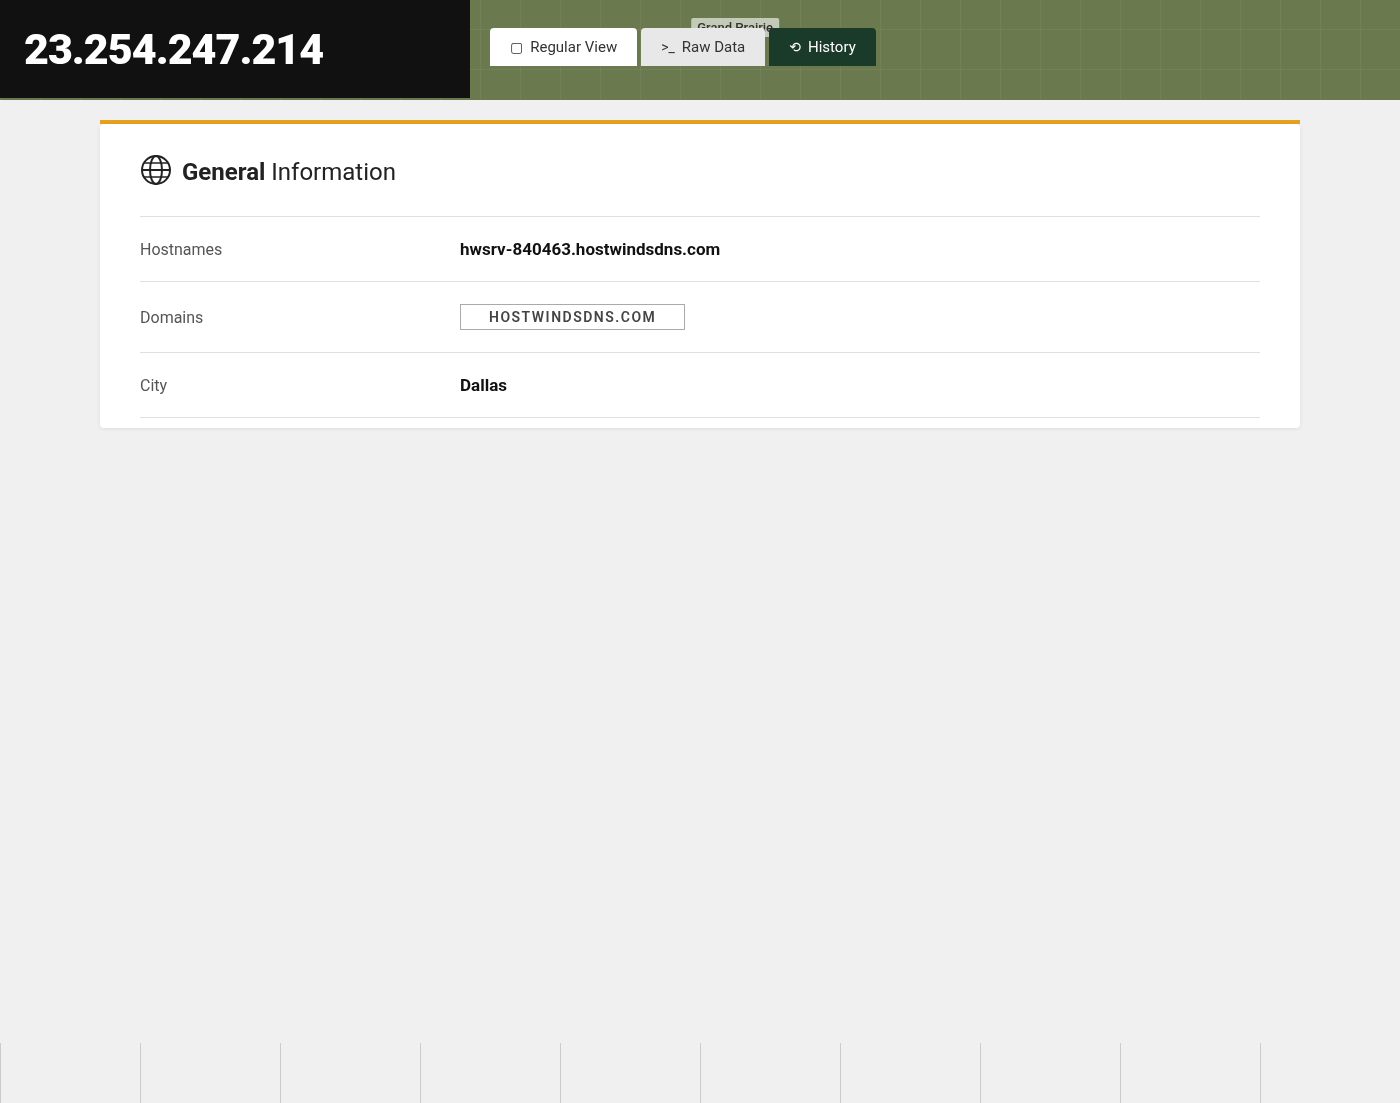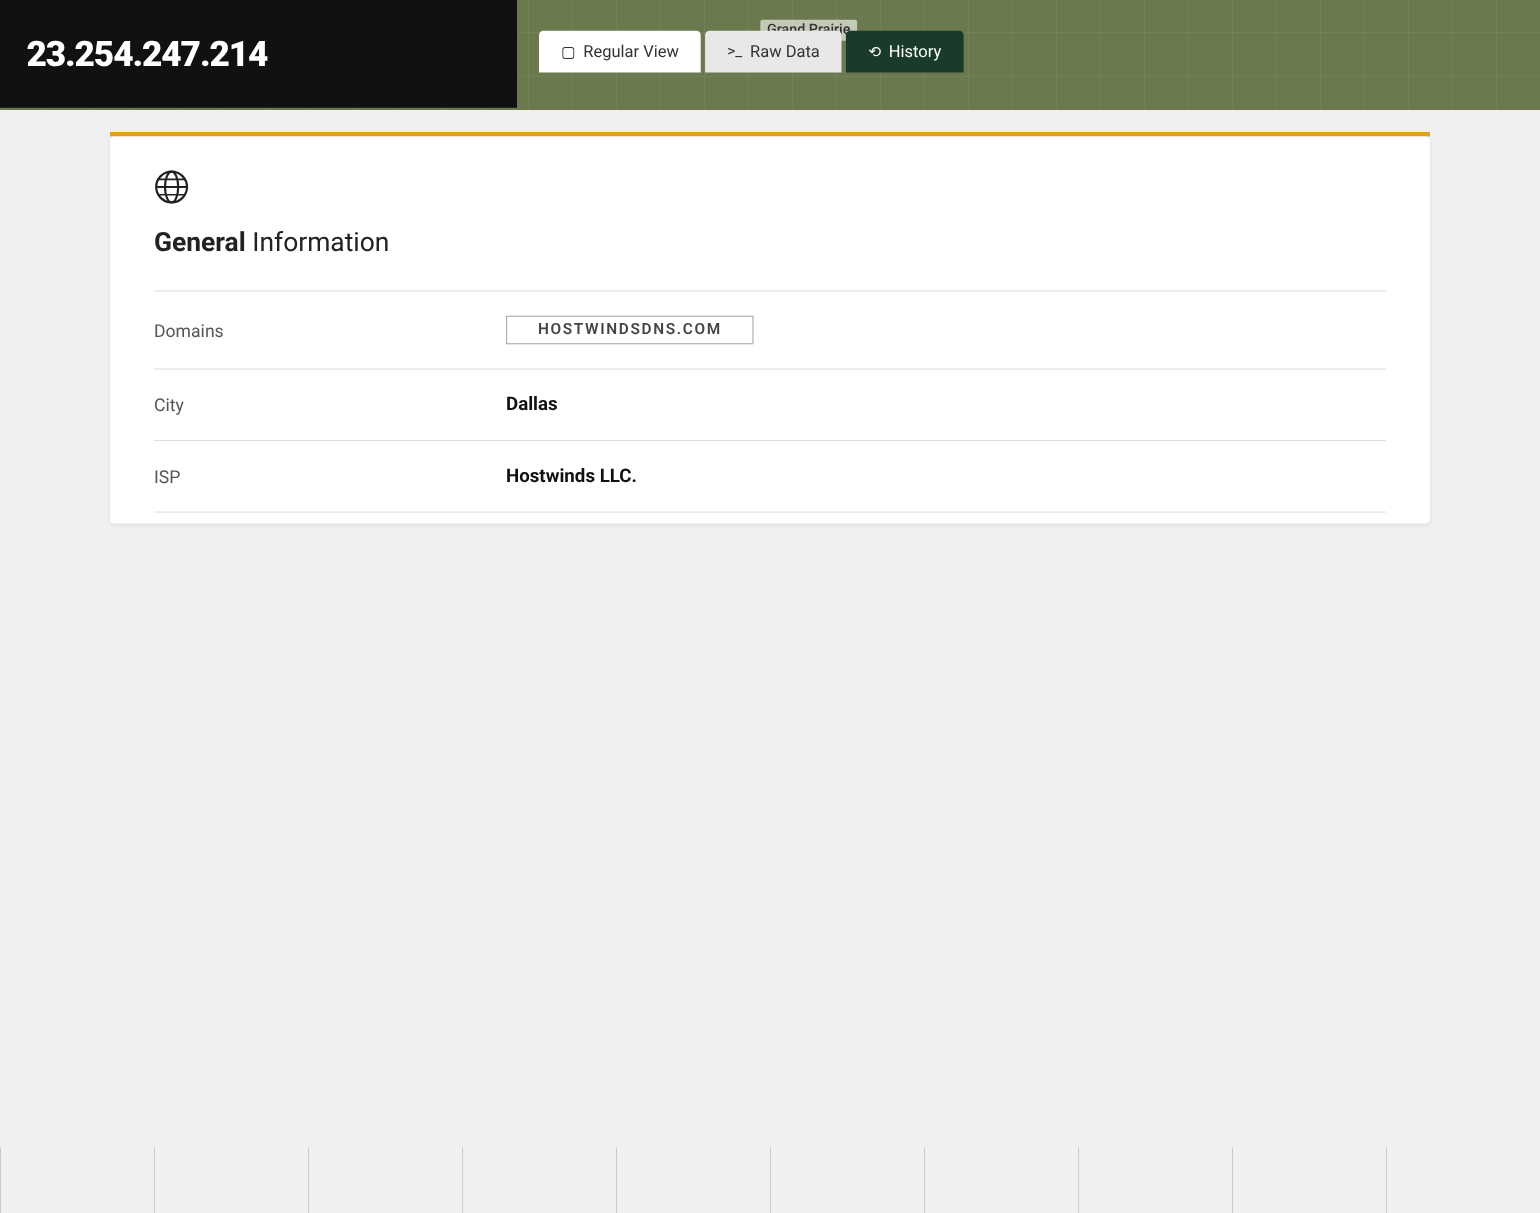--- a/index.html
+++ b/index.html
@@ -51,21 +51,21 @@
       width: 470px;
       height: 98px;
       background: #111;
       display: flex;
       align-items: center;
       padding: 0 24px;
       z-index: 10;
     }
     .ip-title {
       color: #fff;
-      font-size: 32px;
+      font-size: 43px;
       font-weight: 900;
       letter-spacing: -1px;
       line-height: 1;
     }
 
     
     .tabs-bar {
       position: absolute;
       top: 28px;
       left: 490px;
@@ -128,24 +128,23 @@
     .info-card {
       background: #fff;
       border-radius: 4px;
       padding: 30px 40px 10px 40px;
       margin-top: 0;
       box-shadow: 0 1px 4px rgba(0,0,0,0.08);
     }
 
     .card-title-row {
       display: flex;
-      align-items: flex-start;
-      gap: 20px;
+      align-items: flex-end;
+      gap: 10px;
       margin-bottom: 30px;
-      flex-direction: column;
     }
     .globe-icon {
       width: 32px;
       height: 32px;
       flex-shrink: 0;
     }
     .card-title {
       font-size: 24px;
       color: #222;
       font-weight: 400;
@@ -245,32 +244,32 @@
         <line x1="4" y1="9" x2="28" y2="9" stroke="#222" stroke-width="1.5"></line>
         <line x1="4" y1="23" x2="28" y2="23" stroke="#222" stroke-width="1.5"></line>
       </svg>
       <h2 class="card-title">
         <strong>General</strong><span> Information</span>
       </h2>
     </div>
 
     <table class="info-table">
       <tbody id="info-tbody">
+      <tr class="info-row">
+            <td class="info-label">Hostnames</td>
+            <td class="info-value">hwsrv-840463.hostwindsdns.com</td>
+          </tr>
           <tr class="info-row">
             <td class="info-label">Domains</td>
             <td class="info-value"><span class="domain-badge">HOSTWINDSDNS.COM</span></td>
           </tr>
           <tr class="info-row">
             <td class="info-label">City</td>
             <td class="info-value">Dallas</td>
           </tr>
-          <tr class="info-row">
-            <td class="info-label">ISP</td>
-            <td class="info-value">Hostwinds LLC.</td>
-          </tr>
         </tbody>
     </table>
   </div>
 
   <div class="grid-lines">
     <div class="grid-col"></div>
     <div class="grid-col"></div>
     <div class="grid-col"></div>
     <div class="grid-col"></div>
     <div class="grid-col"></div>

